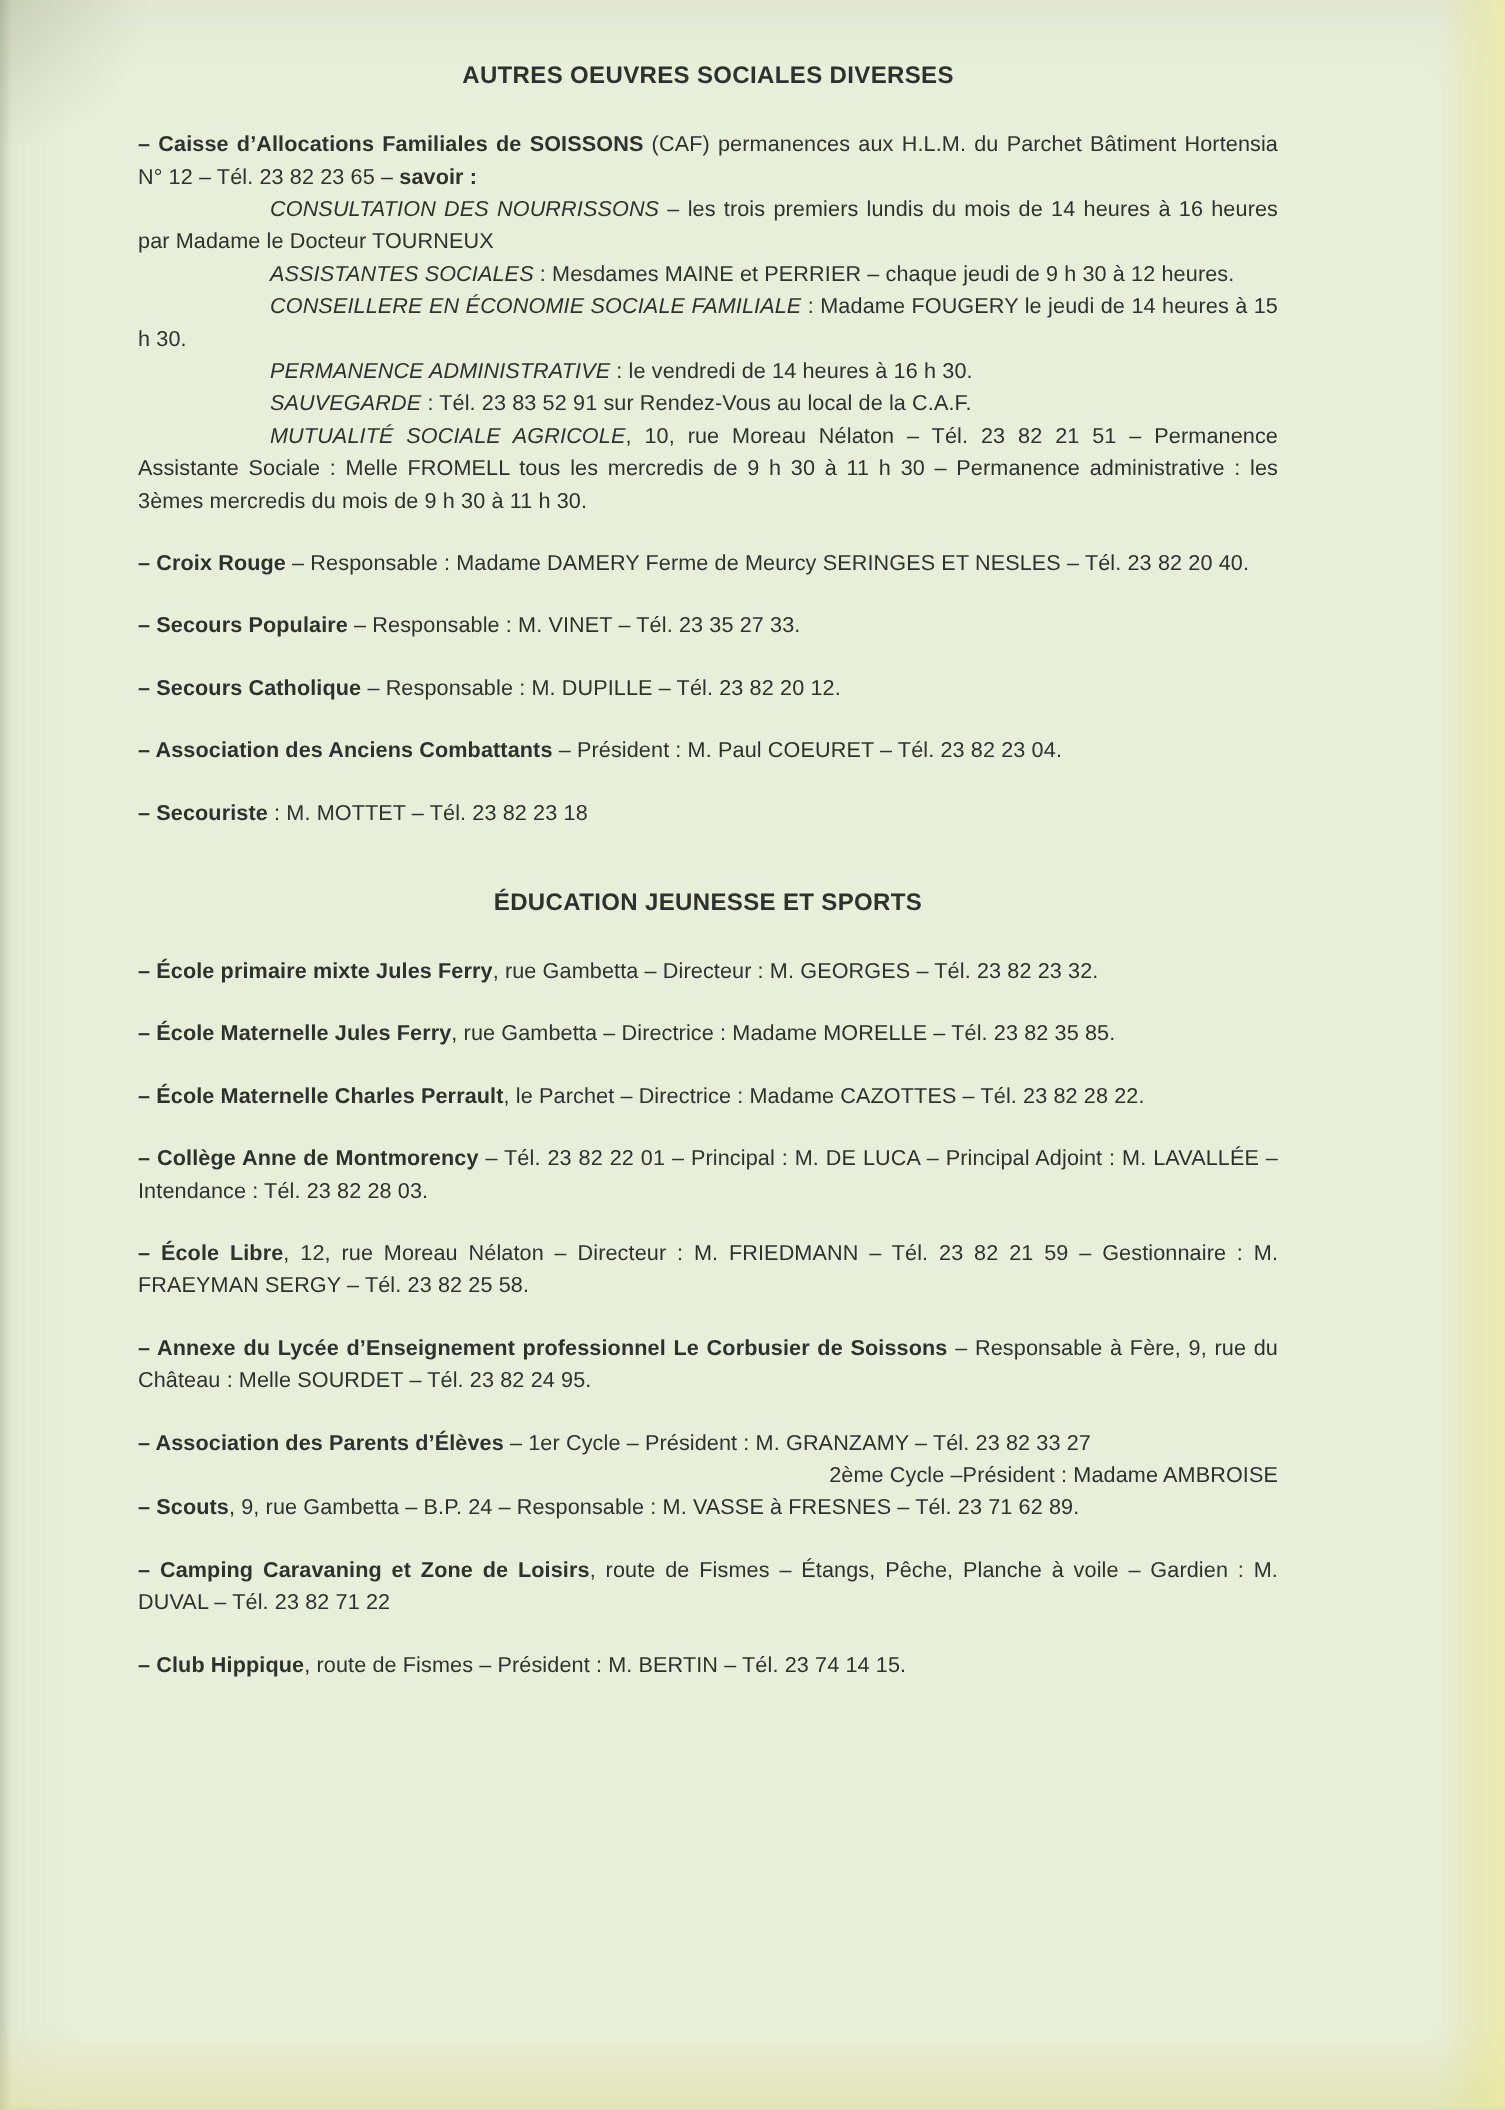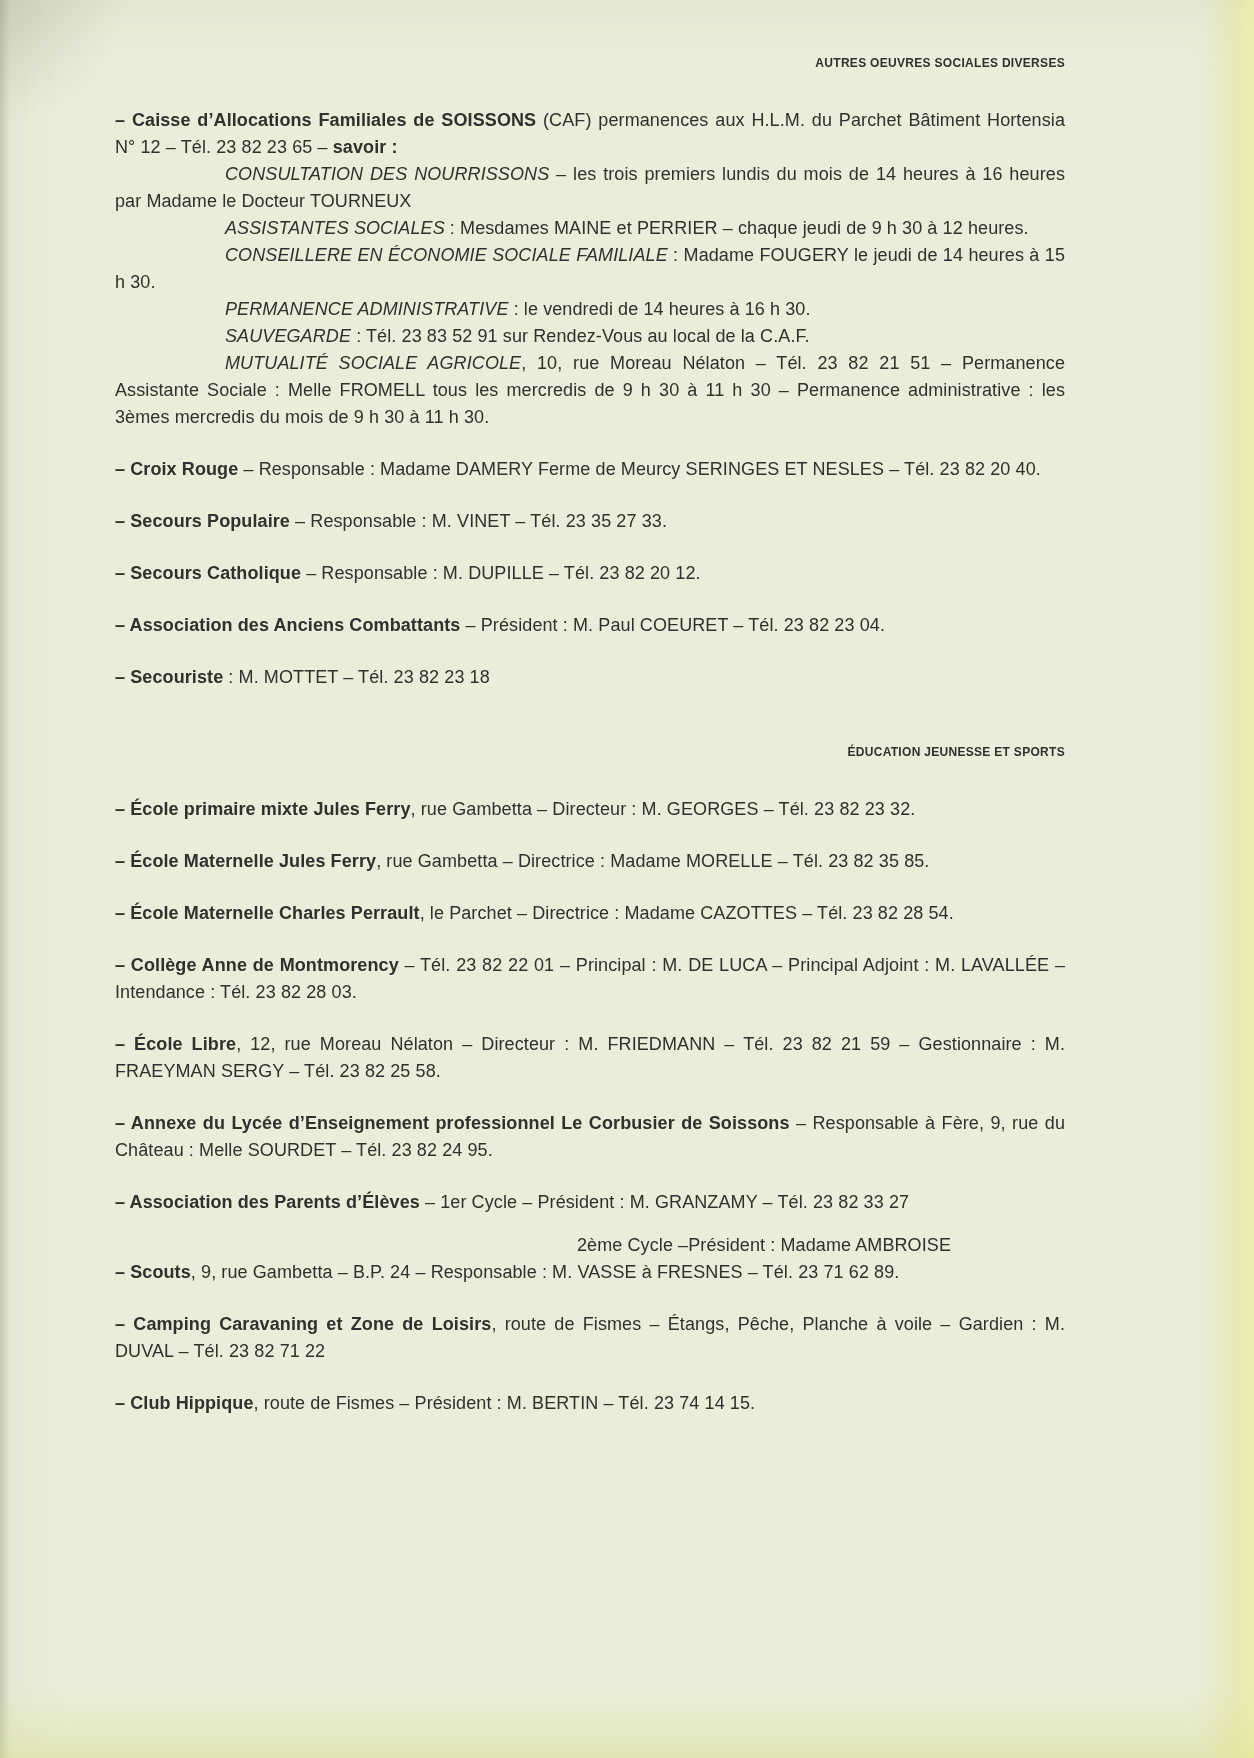--- a/index.html
+++ b/index.html
@@ -33,32 +33,32 @@
   }
   .corner-tl{
     position:absolute;top:0;left:0;width:150px;height:120px;pointer-events:none;
     background:radial-gradient(circle at 0 0, rgba(80,85,60,.16), rgba(80,85,60,0) 65%);
   }
   .content{
     position:absolute;left:115px;top:50px;width:950px;
   }
   h1.section-title{
     margin:0 0 30px 0;
-    font-size:12px;line-height:27px;font-weight:bold;
-    text-align:right;letter-spacing:.3px;
+    font-size:20px;line-height:27px;font-weight:bold;
+    text-align:center;letter-spacing:.3px;
   }
   section + section h1.section-title{margin-top:48px;}
   .paragraphs p{
     margin:25px 0 0 0;
     font-size:18px;line-height:27px;
     text-align:justify;
     letter-spacing:.1px;
   }
   .paragraphs p.sub{margin-top:0;text-indent:110px;}
-  .paragraphs p.cont{margin-top:16px;text-indent:348px;text-align:center;}
+  .paragraphs p.cont{margin-top:0;text-indent:348px;text-align:right;}
   .paragraphs p.tight{margin-top:0;}
   .seg.b{font-weight:bold;}
   .seg.i{font-style:italic;margin-top:48px;}
   .seg.n{font-weight:normal;font-style:normal;}
 </style>
 </head>
 <body>
 
 <div class="page">
   <div class="corner-tl"></div>
@@ -84,21 +84,21 @@
           <p class="entry"><span class="seg b">– Association des Anciens Combattants</span><span class="seg n"> – Président : M. Paul COEURET – Tél. 23 82 23 04.</span></p>
           <p class="entry"><span class="seg b">– Secouriste</span><span class="seg n"> : M. MOTTET – Tél. 23 82 23 18</span></p>
         </div>
     </section>
 
     <section>
       <h1 class="section-title">ÉDUCATION JEUNESSE ET SPORTS</h1>
       <div class="paragraphs">
           <p class="entry"><span class="seg b">– École primaire mixte Jules Ferry</span><span class="seg n">, rue Gambetta – Directeur : M. GEORGES – Tél. 23 82 23 32.</span></p>
           <p class="entry"><span class="seg b">– École Maternelle Jules Ferry</span><span class="seg n">, rue Gambetta – Directrice : Madame MORELLE – Tél. 23 82 35 85.</span></p>
-          <p class="entry"><span class="seg b">– École Maternelle Charles Perrault</span><span class="seg n">, le Parchet – Directrice : Madame CAZOTTES – Tél. 23 82 28 54.</span></p>
+          <p class="entry"><span class="seg b">– École Maternelle Charles Perrault</span><span class="seg n">, le Parchet – Directrice : Madame CAZOTTES – Tél. 23 82 28 22.</span></p>
           <p class="entry"><span class="seg b">– Collège Anne de Montmorency</span><span class="seg n"> – Tél. 23 82 22 01 – Principal : M. DE LUCA – Principal Adjoint : M. LAVALLÉE – Intendance : Tél. 23 82 28 03.</span></p>
           <p class="entry"><span class="seg b">– École Libre</span><span class="seg n">, 12, rue Moreau Nélaton – Directeur : M. FRIEDMANN – Tél. 23 82 21 59 – Gestionnaire : M. FRAEYMAN SERGY – Tél. 23 82 25 58.</span></p>
           <p class="entry"><span class="seg b">– Annexe du Lycée d’Enseignement professionnel Le Corbusier de Soissons</span><span class="seg n"> – Responsable à Fère, 9, rue du Château : Melle SOURDET – Tél. 23 82 24 95.</span></p>
           <p class="entry"><span class="seg b">– Association des Parents d’Élèves</span><span class="seg n"> – 1er Cycle – Président : M. GRANZAMY – Tél. 23 82 33 27</span></p>
           <p class="cont"><span class="seg n">2ème Cycle –Président : Madame AMBROISE</span></p>
           <p class="entry tight"><span class="seg b">– Scouts</span><span class="seg n">, 9, rue Gambetta – B.P. 24 – Responsable : M. VASSE à FRESNES – Tél. 23 71 62 89.</span></p>
           <p class="entry"><span class="seg b">– Camping Caravaning et Zone de Loisirs</span><span class="seg n">, route de Fismes – Étangs, Pêche, Planche à voile – Gardien : M. DUVAL – Tél. 23 82 71 22</span></p>
           <p class="entry"><span class="seg b">– Club Hippique</span><span class="seg n">, route de Fismes – Président : M. BERTIN – Tél. 23 74 14 15.</span></p>
         </div>
     </section>

